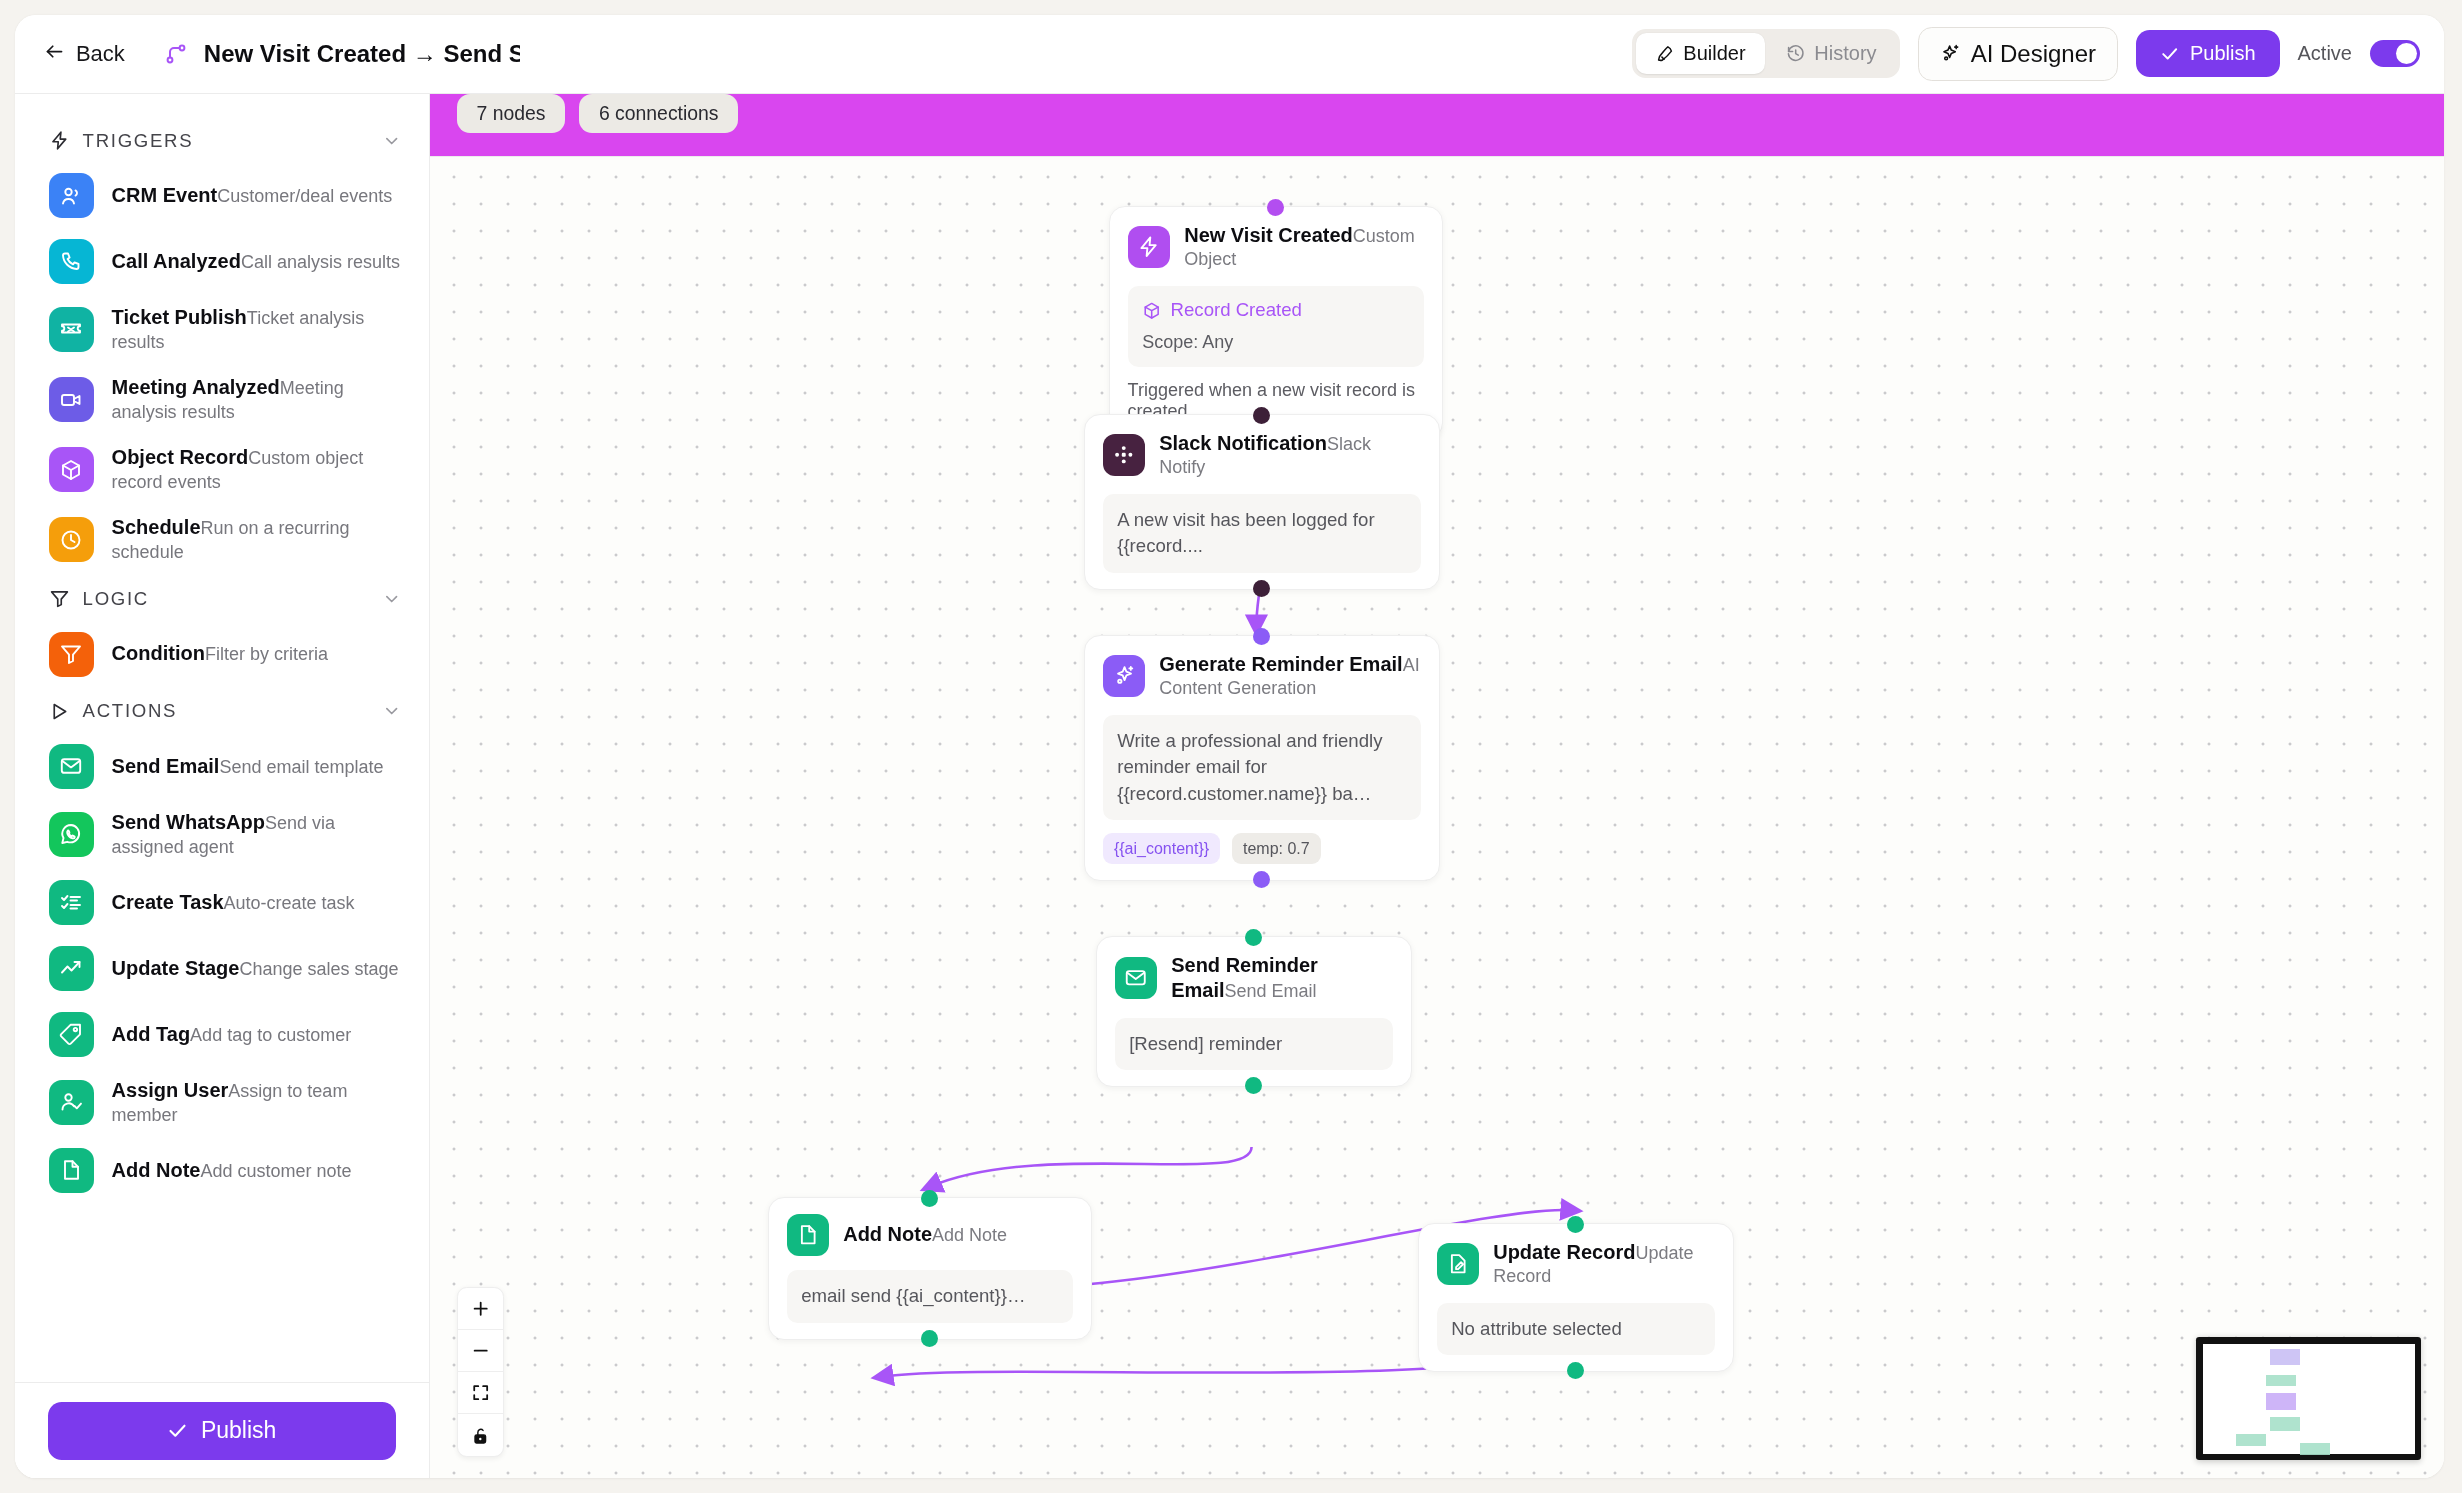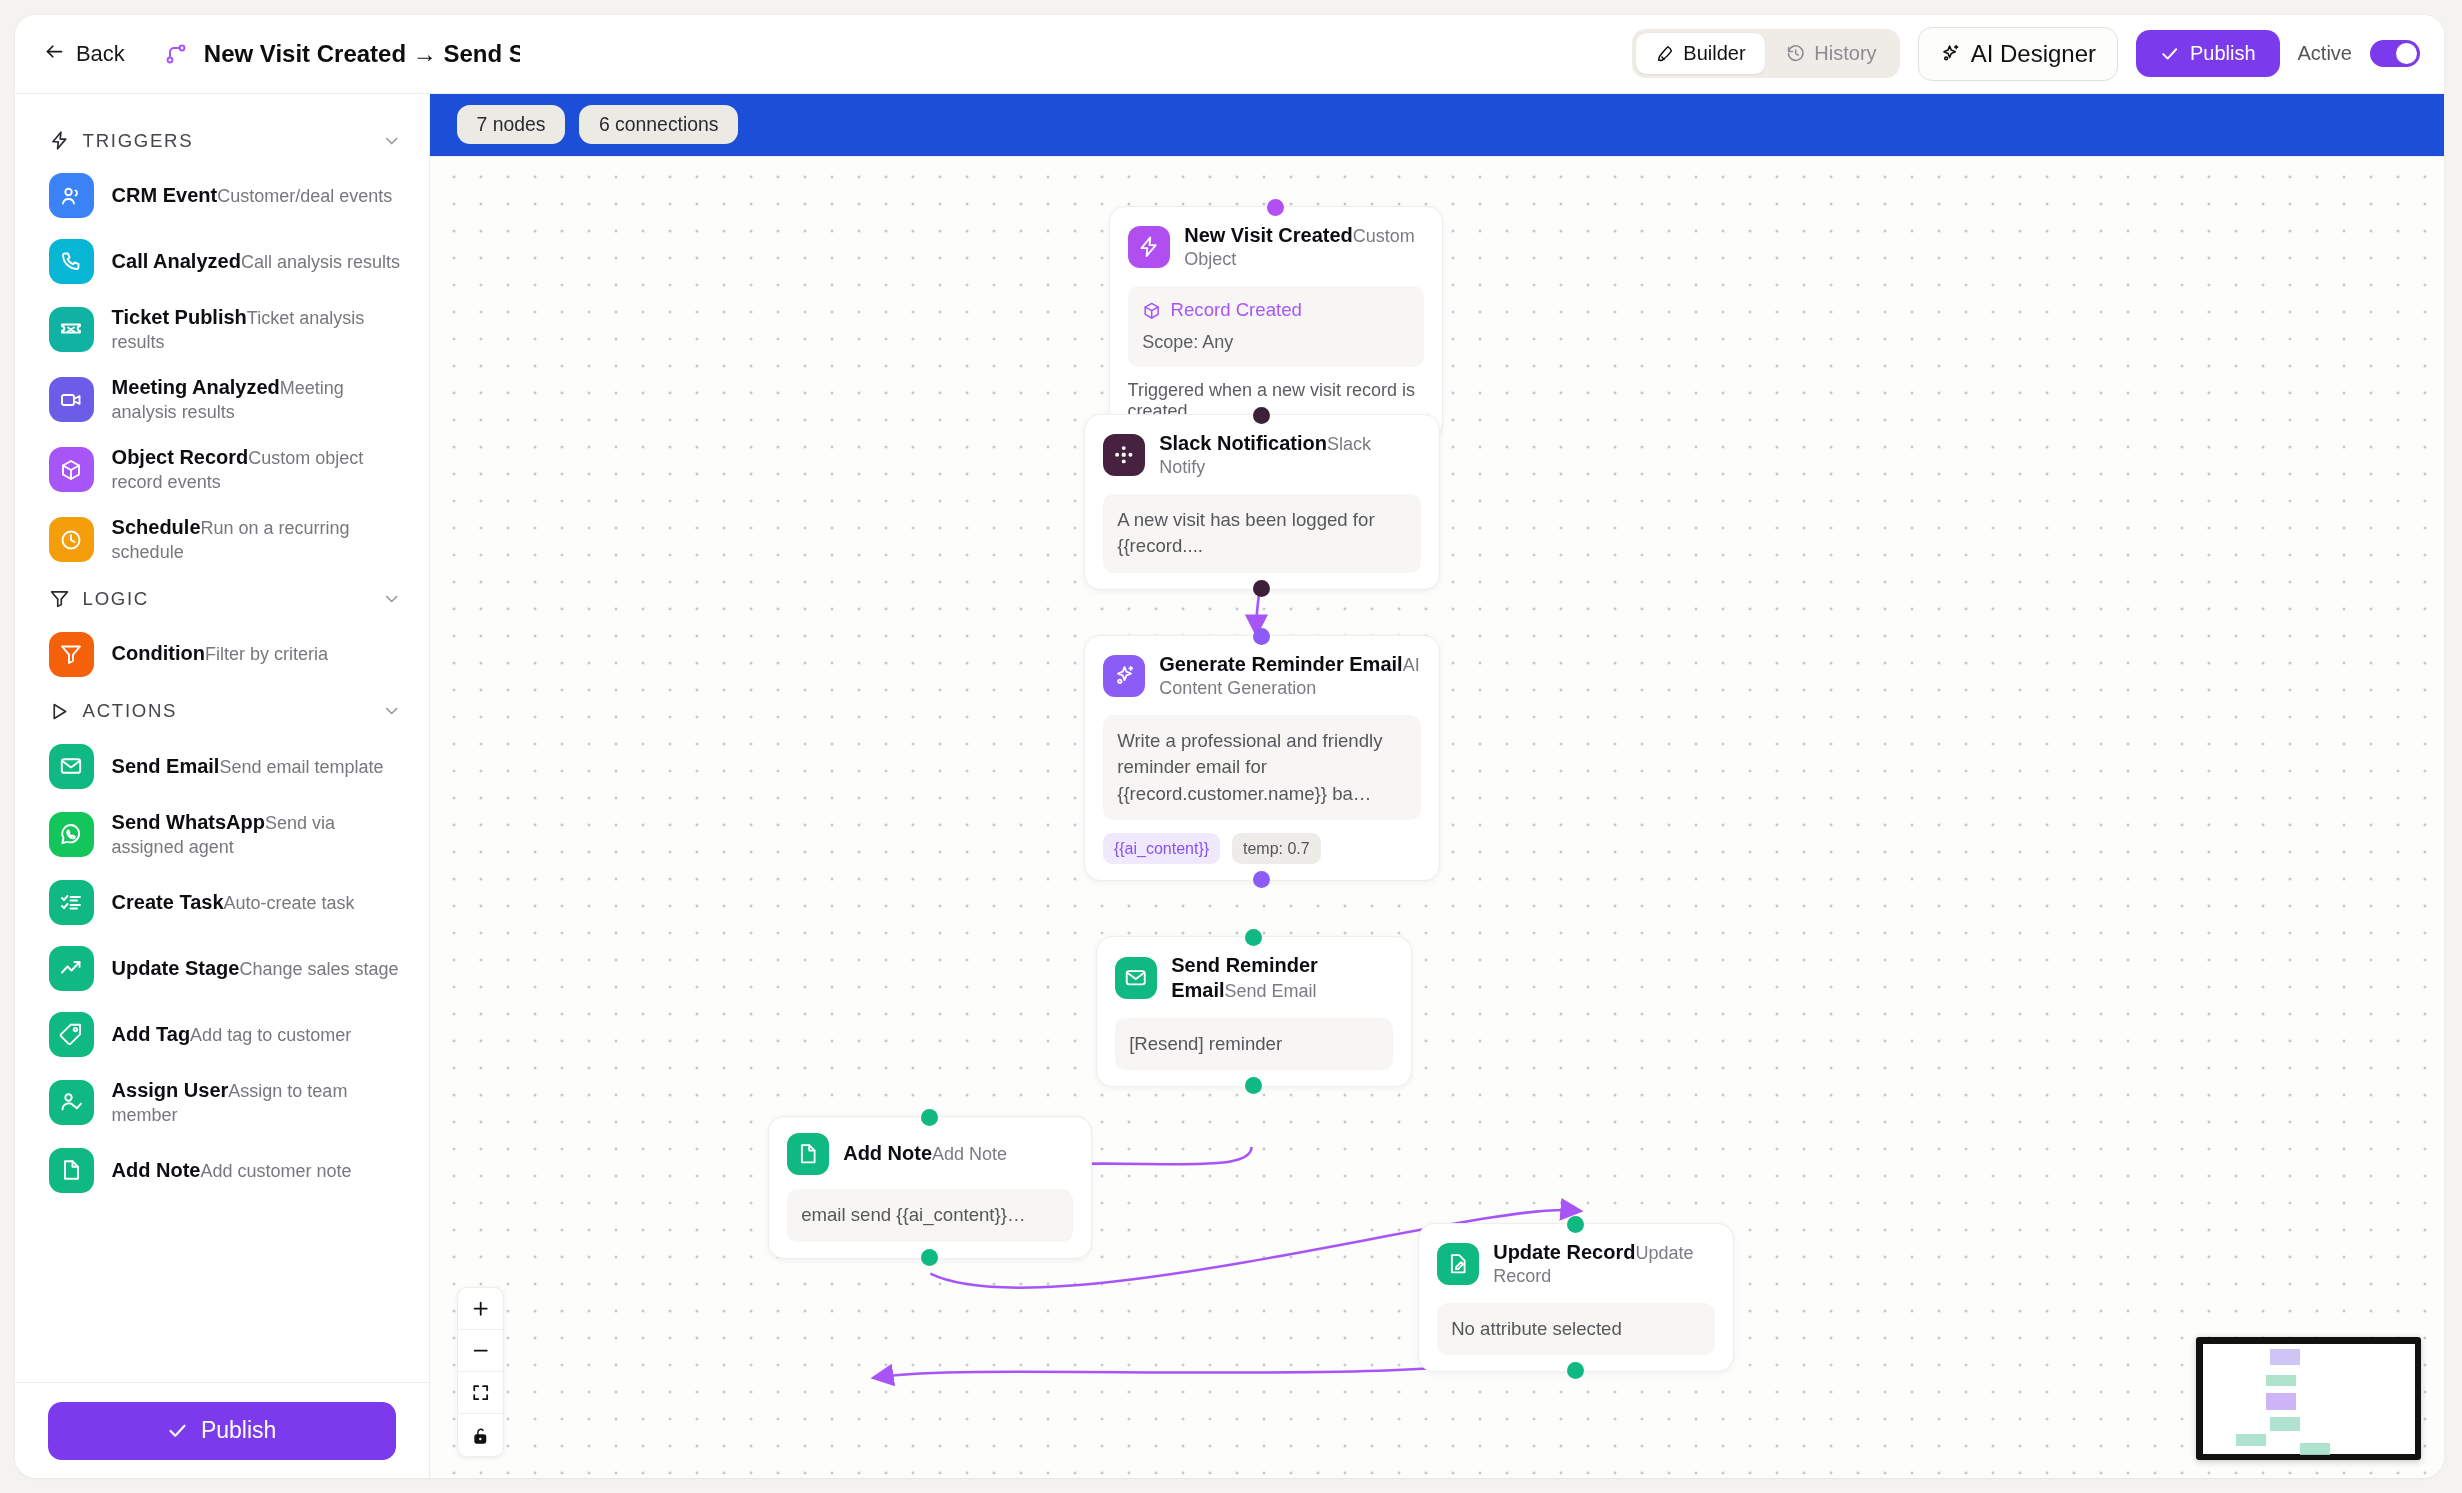--- a/index.html
+++ b/index.html
@@ -138,22 +138,22 @@
     width: 348px; height: 58px; border:none; border-radius: 13.8px;
     background:#7c3aed; color:#fff; font-size:23px; cursor:pointer;
     display:flex; align-items:center; justify-content:center; gap:13px;
     font-family: inherit;
   }
   .publish-big svg { width:21px; height:21px; display:block; }
 
   
   .canvas-col { flex:1 1 auto; display:flex; flex-direction:column; min-width:0; }
   .canvas-bar {
-    height: 63px; flex:0 0 63px; display:flex; align-items:center;
-    gap: 14.6px; padding: 0 27.5px; background:#1d4ed8; border-bottom:0.8px solid #ececec;
+    height: 63px; flex:0 0 63px; display:flex; align-items:flex-start;
+    gap: 14.6px; padding: 0 27.5px; background:#d946ef; border-bottom:0.8px solid #ececec;
   }
   .pill {
     background:#eceae5; border-radius: 13px; padding: 8px 19.4px;
     font-size: 19.4px; color:#2a2a30; white-space:nowrap;
   }
   .canvas {
     flex:1 1 auto; position:relative; overflow:hidden;
     background-color:#fdfdfb;
     background-image: radial-gradient(circle, #b9b9bd 1.1px, transparent 1.2px);
     background-size: 27px 27px;
@@ -582,21 +582,21 @@
                   <svg viewBox="0 0 24 24" fill="none" stroke="#fff" stroke-width="1.9" stroke-linecap="round" stroke-linejoin="round">
                     <rect x="2.8" y="5.2" width="18.4" height="13.6" rx="2.4"></rect>
                     <polyline points="3.4,7 12,13.4 20.6,7"></polyline>
                   </svg>
                 </span>
                 <span><span class="node-name">Send Reminder Email</span><span class="node-sub">Send Email</span></span>
               </div>
               <div class="node-box">[Resend] reminder</div>
               <div class="port bot" style="background:#10b981"></div>
             </div>
-            <div class="node" style="left: 338px; top: 959px; width: 324px;">
+            <div class="node" style="left: 338px; top: 1040px; width: 324px;">
               <div class="port top" style="background:#10b981"></div>
               <div class="node-head">
                 <span class="node-ico" style="background:#10b981">
                   <svg viewBox="0 0 24 24" fill="none" stroke="#fff" stroke-width="1.9" stroke-linecap="round" stroke-linejoin="round">
                     <path d="M6 3.2h7.5L19 8.8v12H6z"></path>
                     <polyline points="13.5,3.2 13.5,8.8 19,8.8"></polyline>
                   </svg>
                 </span>
                 <span><span class="node-name">Add Note</span><span class="node-sub">Add Note</span></span>
               </div>

